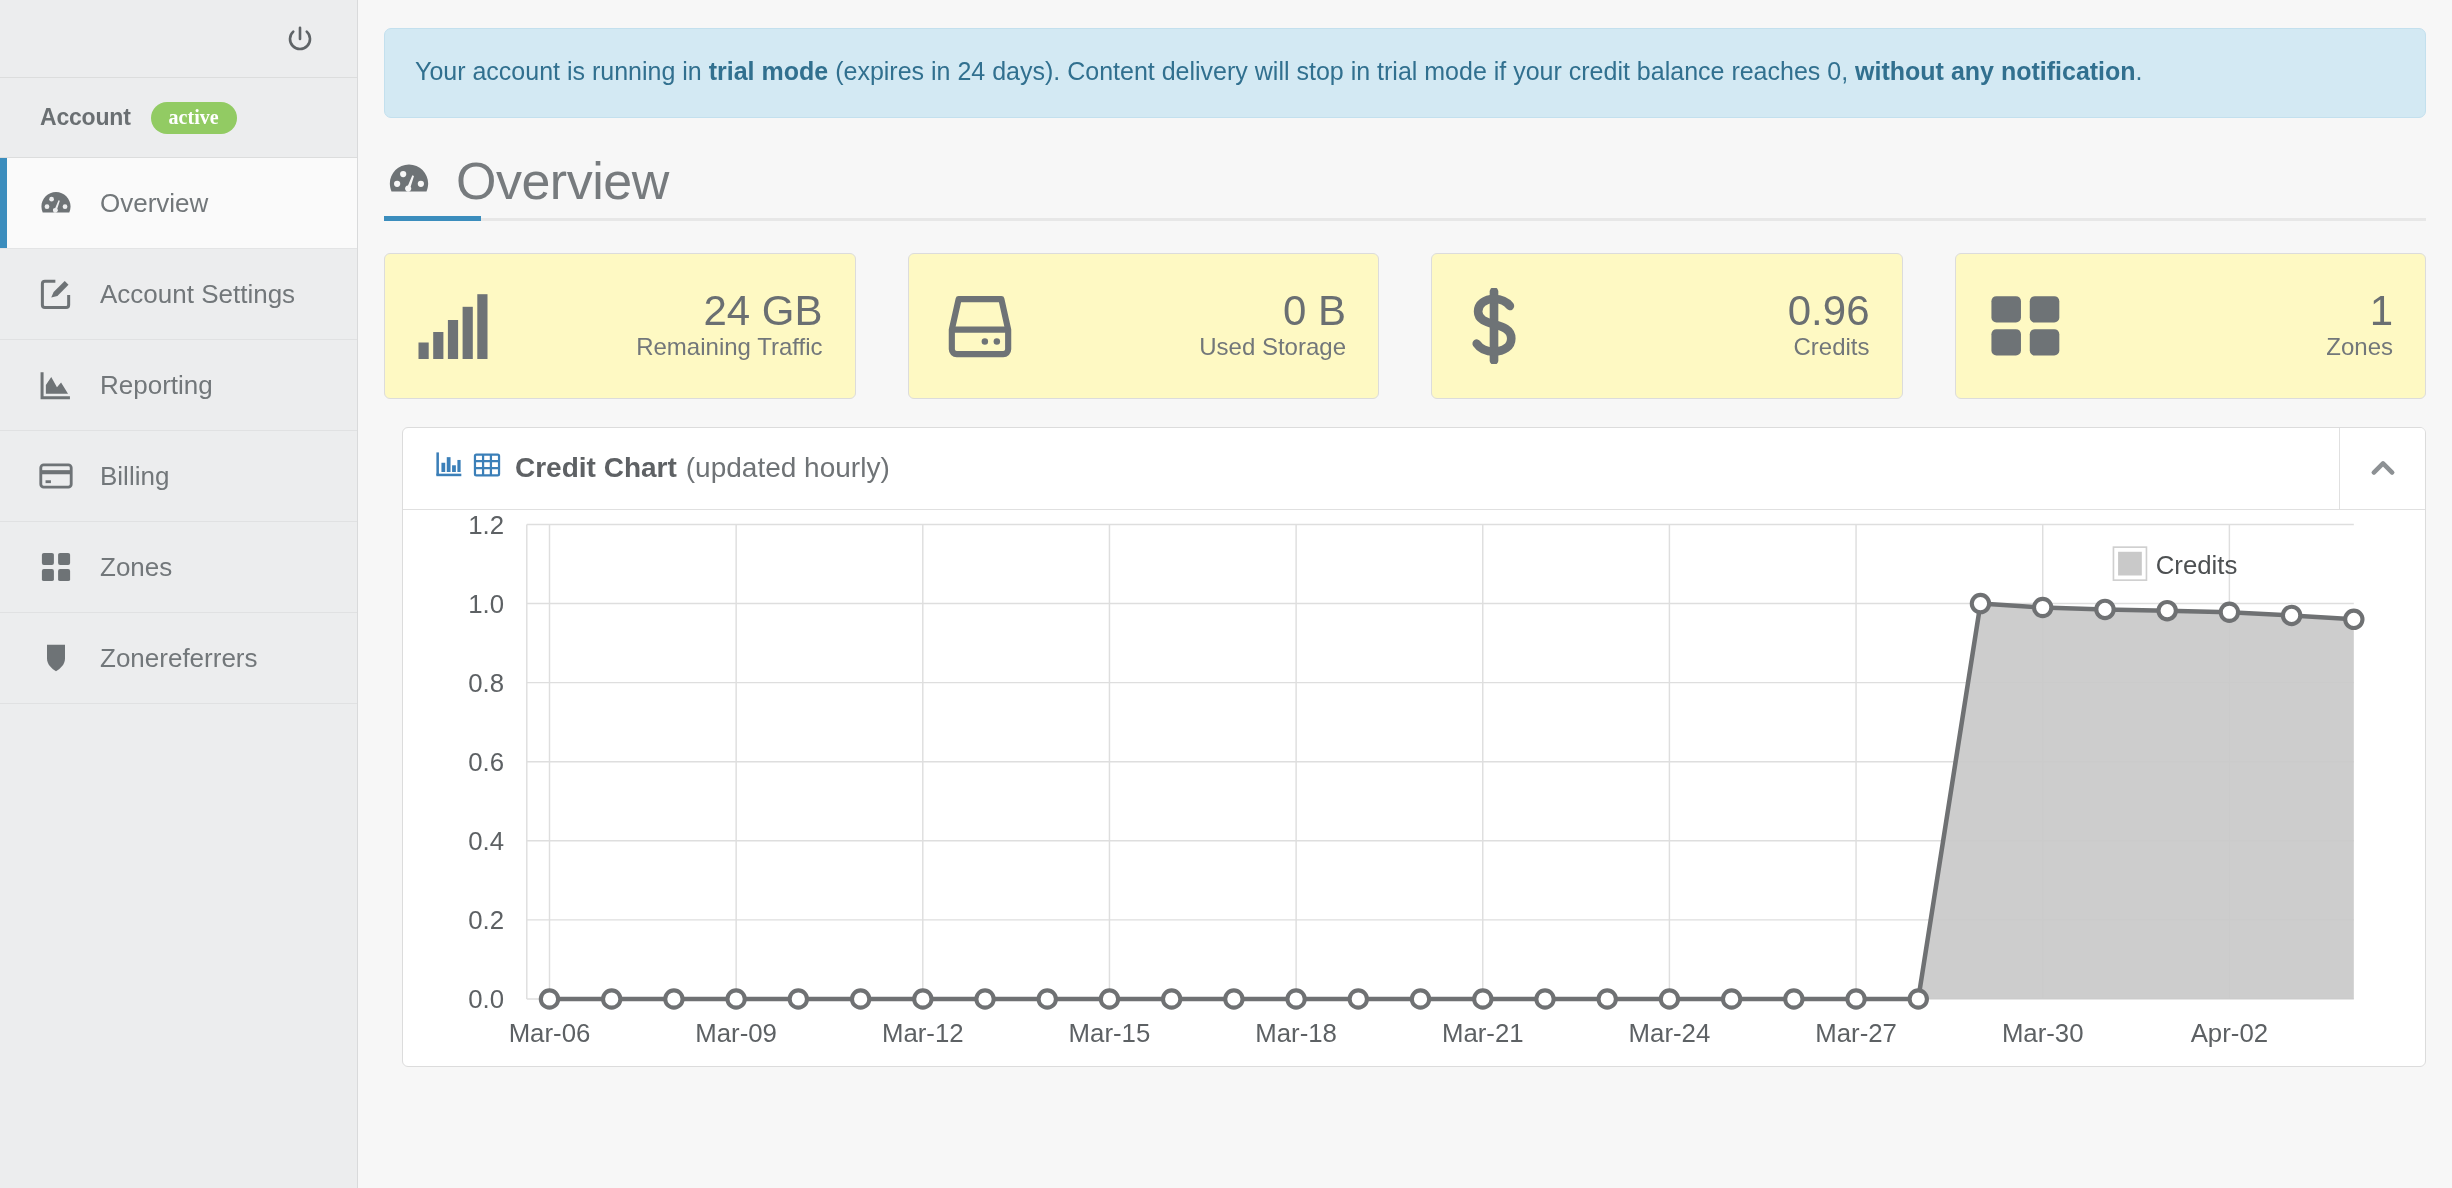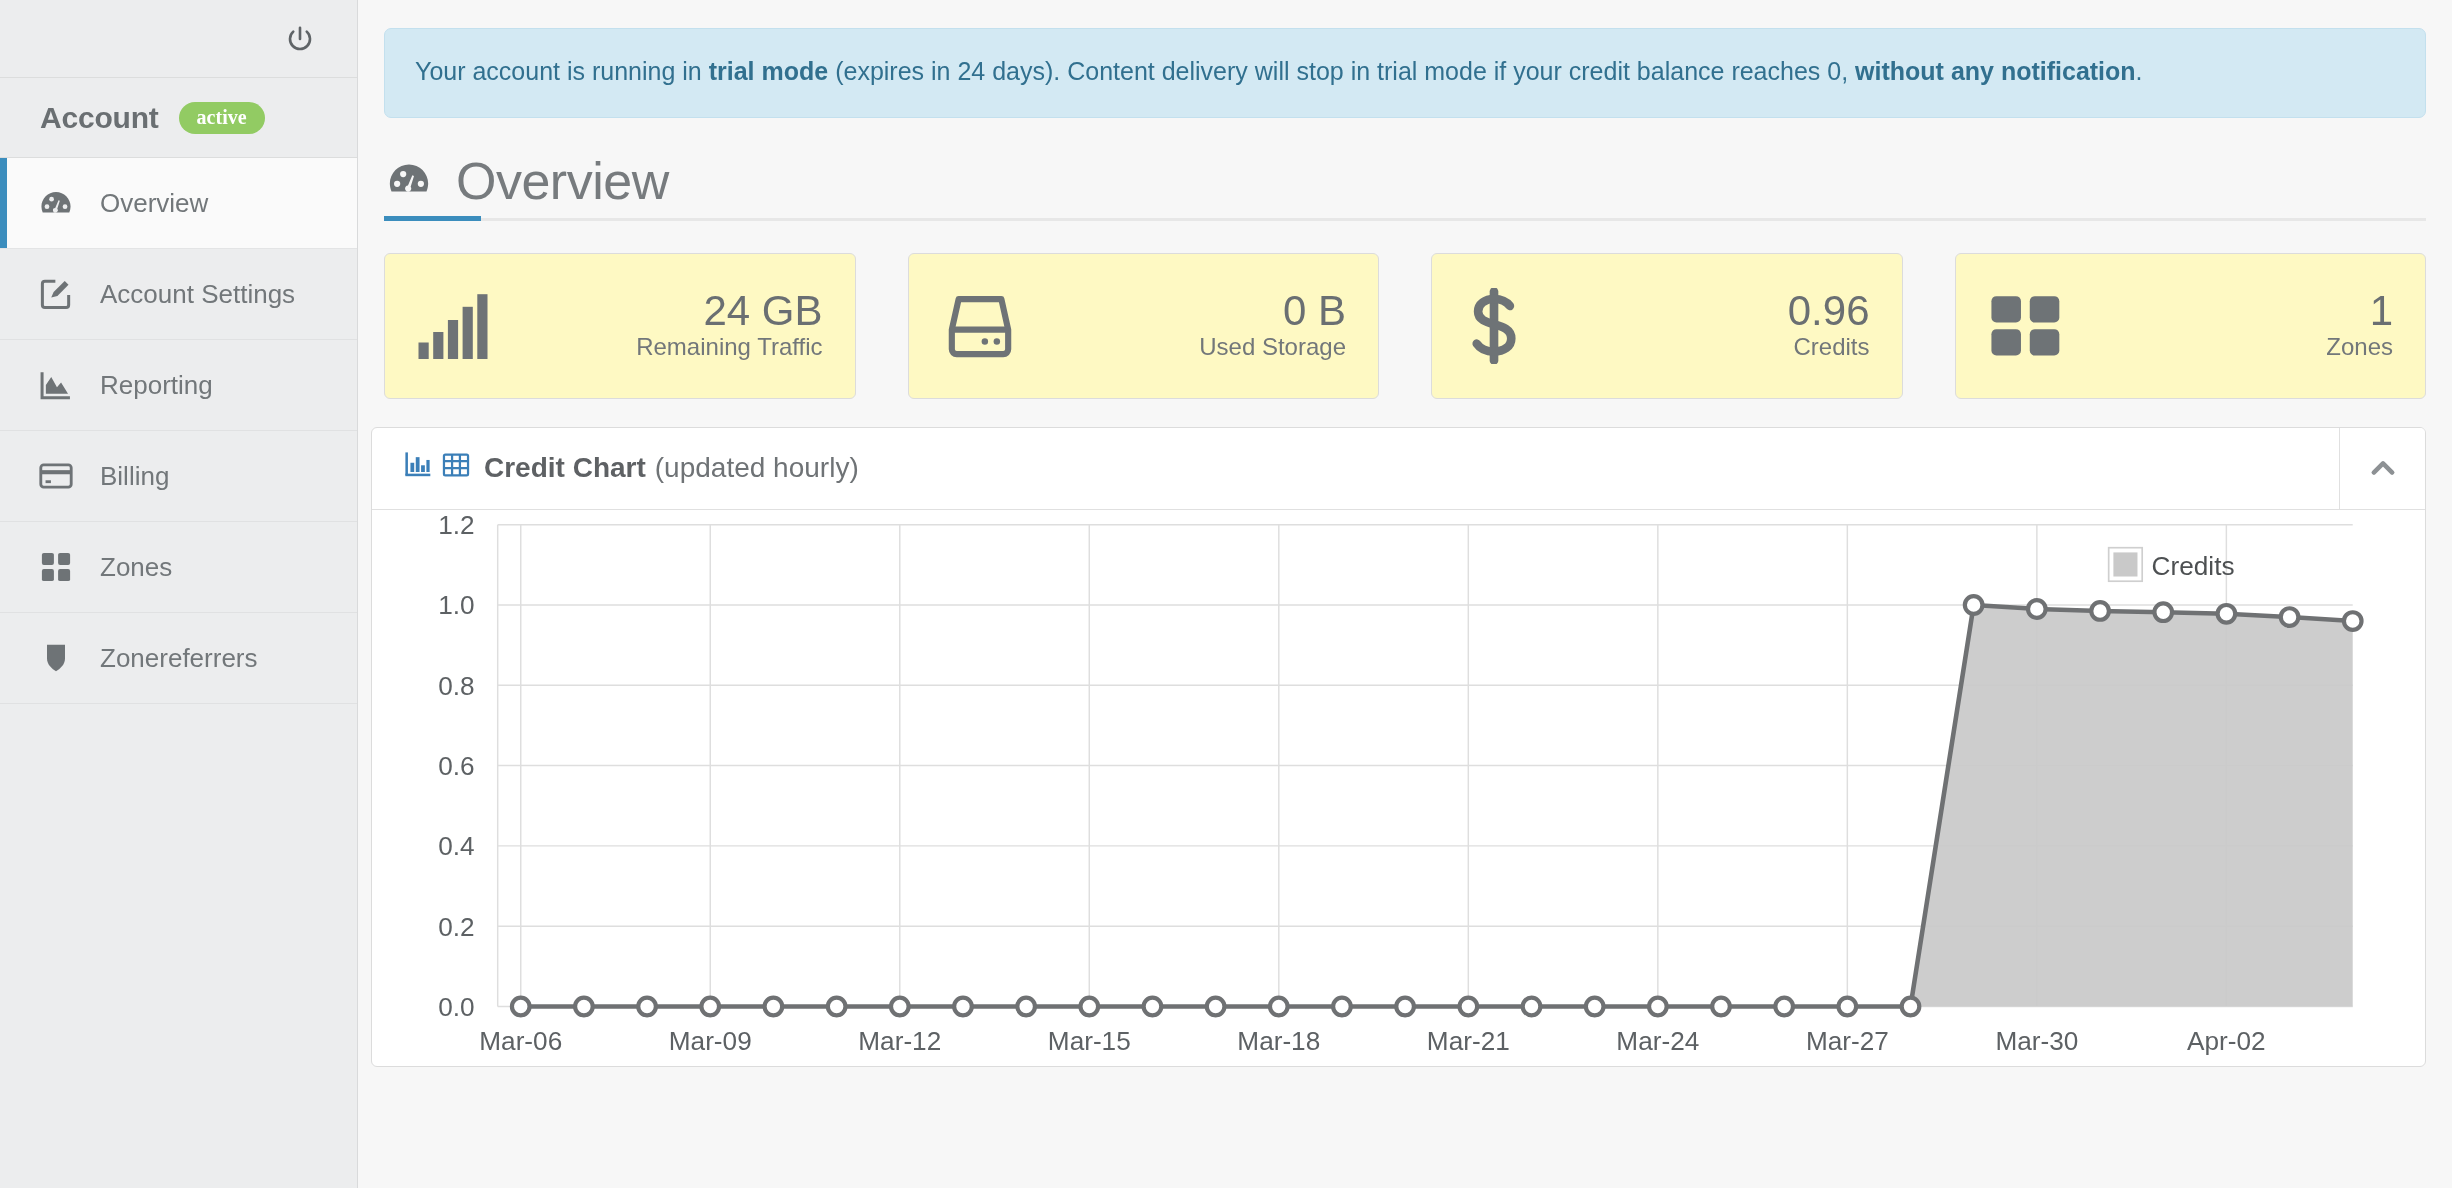--- a/index.html
+++ b/index.html
@@ -38,21 +38,21 @@
     border-radius: 1px; margin: 5px 0;
   }
   .sb-account {
     height: 80px;
     display: flex; align-items: center;
     padding-left: 40px;
     border-bottom: 1px solid #dcdddd;
     background: #ecedee;
   }
   .sb-account-title {
-    font-size: 30px; font-weight: bold; color: #6a6f72;
+    font-size: 23px; font-weight: bold; color: #6a6f72;
     letter-spacing: -0.2px;
   }
   .badge-active {
     margin-left: 20px;
     background: #92cb63;
     color: #ffffff;
     font-size: 20px;
     font-weight: bold;
     padding: 5px 18px 7px;
     border-radius: 18px;
@@ -143,21 +143,21 @@
   .card-icon { flex: 0 0 auto; color: #6e7376; display: flex; align-items: center; }
   .card-text {
     flex: 1; text-align: right;
     display: flex; flex-direction: column; justify-content: center;
   }
   .card-value { font-size: 42px; color: #6a6f72; line-height: 1.05; }
   .card-label { font-size: 24px; color: #72777a; line-height: 1.2; }
 
   
   .panel {
-    margin: 28px 26px 0 13px;
+    margin: 28px 26px 0 44px;
     background: #ffffff;
     border: 1px solid #dcdcdc;
     border-radius: 6px;
     height: 640px;
     display: flex; flex-direction: column;
     overflow: hidden;
   }
   .panel-head {
     height: 82px; flex: 0 0 82px;
     border-bottom: 1px solid #e0e0e0;

